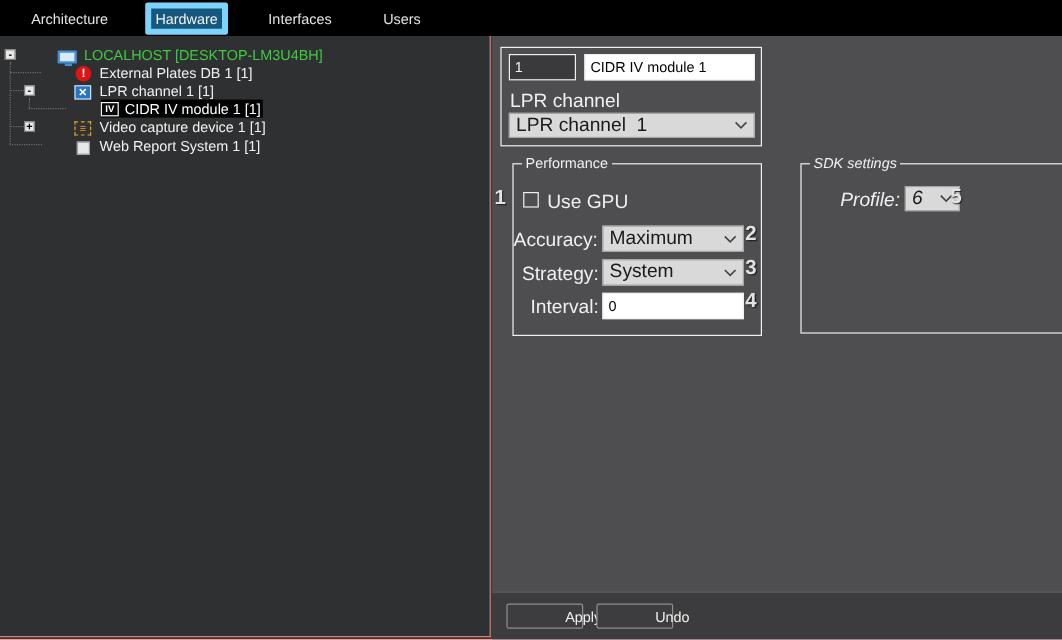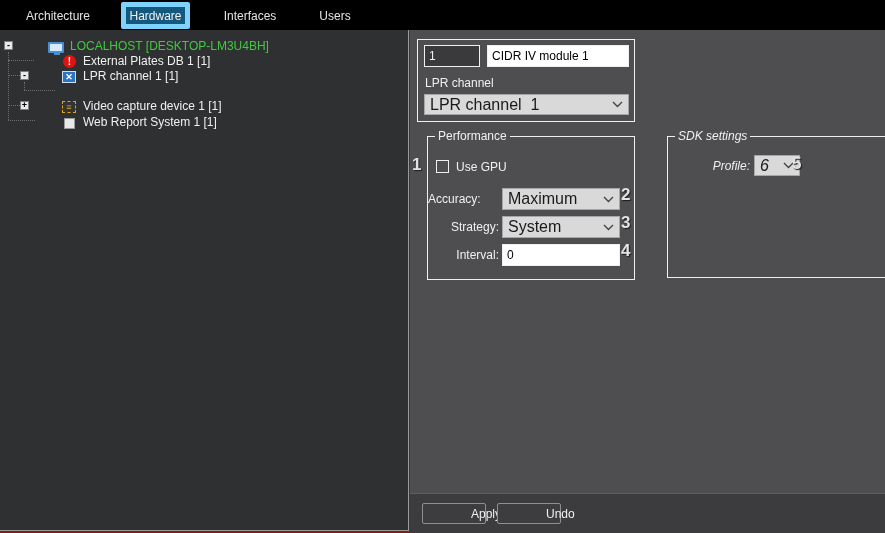--- a/index.html
+++ b/index.html
@@ -35,21 +35,21 @@
   .ic-cidr{width:15px;height:12px;background:#0a0a0a;border:1px solid #f5f5f5;color:#fff;font-size:8px;font-weight:bold;
            text-align:center;line-height:10px;letter-spacing:0px;}
   .ic-video{width:14px;height:12px;background:#333335;border:1px dashed #e0a21b;color:#e0a21b;font-size:9px;
             text-align:center;line-height:10px;}
   .ic-web{width:11px;height:11px;background:#e8e8e8;border:1px solid #9a9a9a;}
 
   
   .detail{position:absolute;left:410px;top:30px;width:475px;height:503px;background:#4e4e50;}
   .gbox{position:absolute;border:1px solid #f0f0f0;}
   .gbox .gtitle{position:absolute;top:-8px;left:7px;background:#4e4e50;padding:0 3px;color:#f0f0f0;font-size:12px;}
-  .flabel{position:absolute;color:#f0f0f0;font-size:12px;}
+  .flabel{position:absolute;color:#f0f0f0;font-size:16px;}
   .txt{position:absolute;border:1px solid #f0f0f0;font-size:12px;padding:2px 4px;outline:none;}
   .txt.dark{background:#3a3a3c;color:#f0f0f0;}
   .txt.light{background:#ffffff;color:#000000;}
   .dd{position:absolute;background:#d9d9d9;border:1px solid #a6a6a6;color:#1a1a1a;font-size:16px;
       display:flex;align-items:center;padding:0 5px;cursor:default;}
   .dd .ddval{flex:1;white-space:pre;overflow:hidden;}
   .chk{position:absolute;width:13px;height:13px;border:1px solid #f0f0f0;background:transparent;}
   .ann{position:absolute;color:#e2e2e2;font-size:17px;font-weight:bold;text-shadow:1px 1px 1px #1c1c1c;}
   .sepline{position:absolute;left:0;top:463px;width:475px;height:1px;background:#5e5e60;}
   .btmstrip{position:absolute;left:0;top:464px;width:475px;height:39px;background:#3c3c3e;}
@@ -88,20 +88,26 @@
       <span class="ic ic-alert">!</span>
       <span class="lbl" style="margin-left:5px;">External Plates DB 1 [1]</span>
     </div>
 
     <div class="expander" style="left:20px;top:41px;">-</div>
     <div class="trow" style="left:34px;top:38px;">
       <span class="ic ic-lpr">✕</span>
       <span class="lbl" style="margin-left:5px;">LPR channel  1 [1]</span>
     </div>
 
+    <div class="trow" style="left:56px;top:53px;">
+      <span class="sel">
+        <span class="ic ic-cidr">IV</span>
+        <span class="lbl" style="margin-left:3px;color:#ffffff;">CIDR IV module 1 [1]</span>
+      </span>
+    </div>
 
     <div class="expander" style="left:20px;top:71px;">+</div>
     <div class="trow" style="left:34px;top:68px;">
       <span class="ic ic-video">≡</span>
       <span class="lbl" style="margin-left:5px;">Video capture device 1 [1]</span>
     </div>
 
     <div class="trow" style="left:36px;top:84px;">
       <span class="ic ic-web"></span>
       <span class="lbl" style="margin-left:6px;">Web Report System 1 [1]</span>

